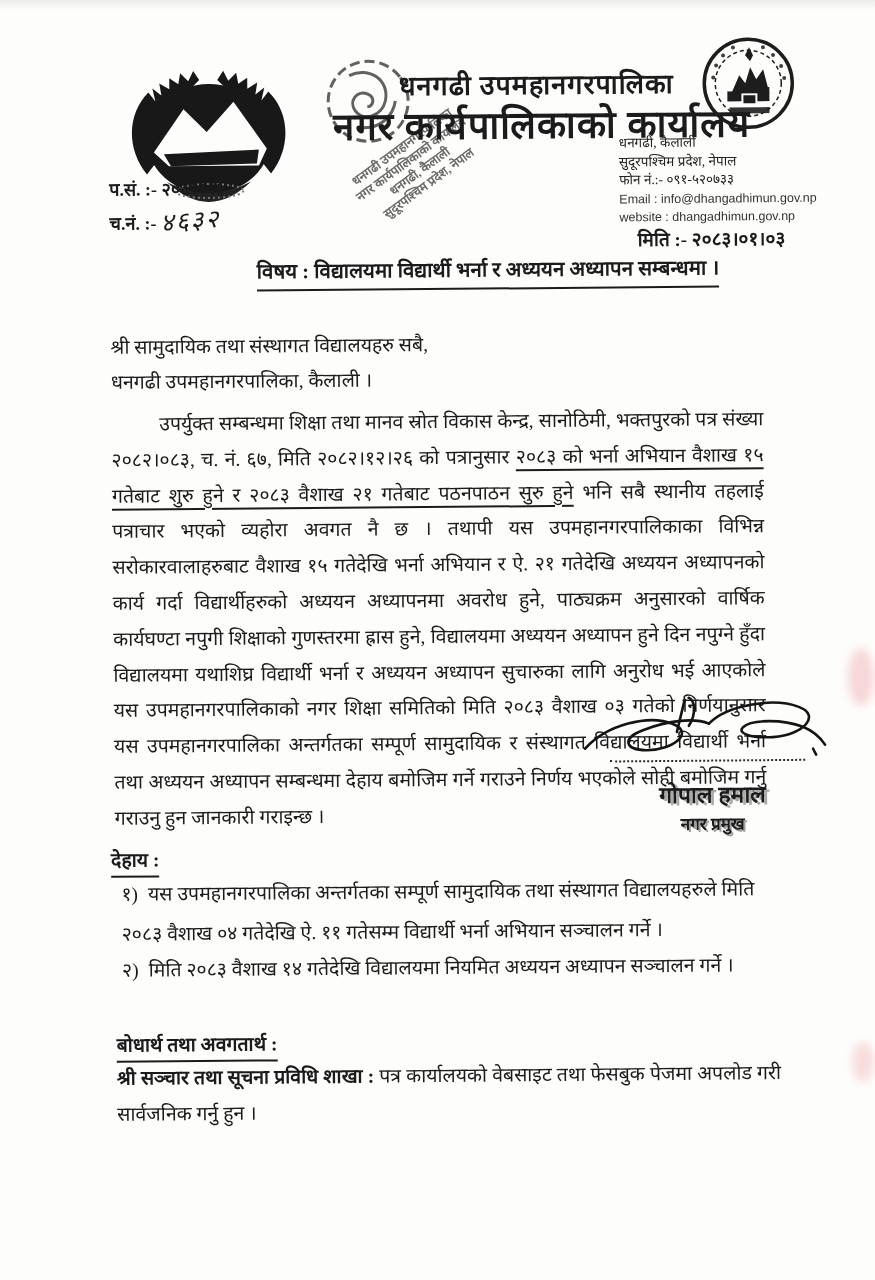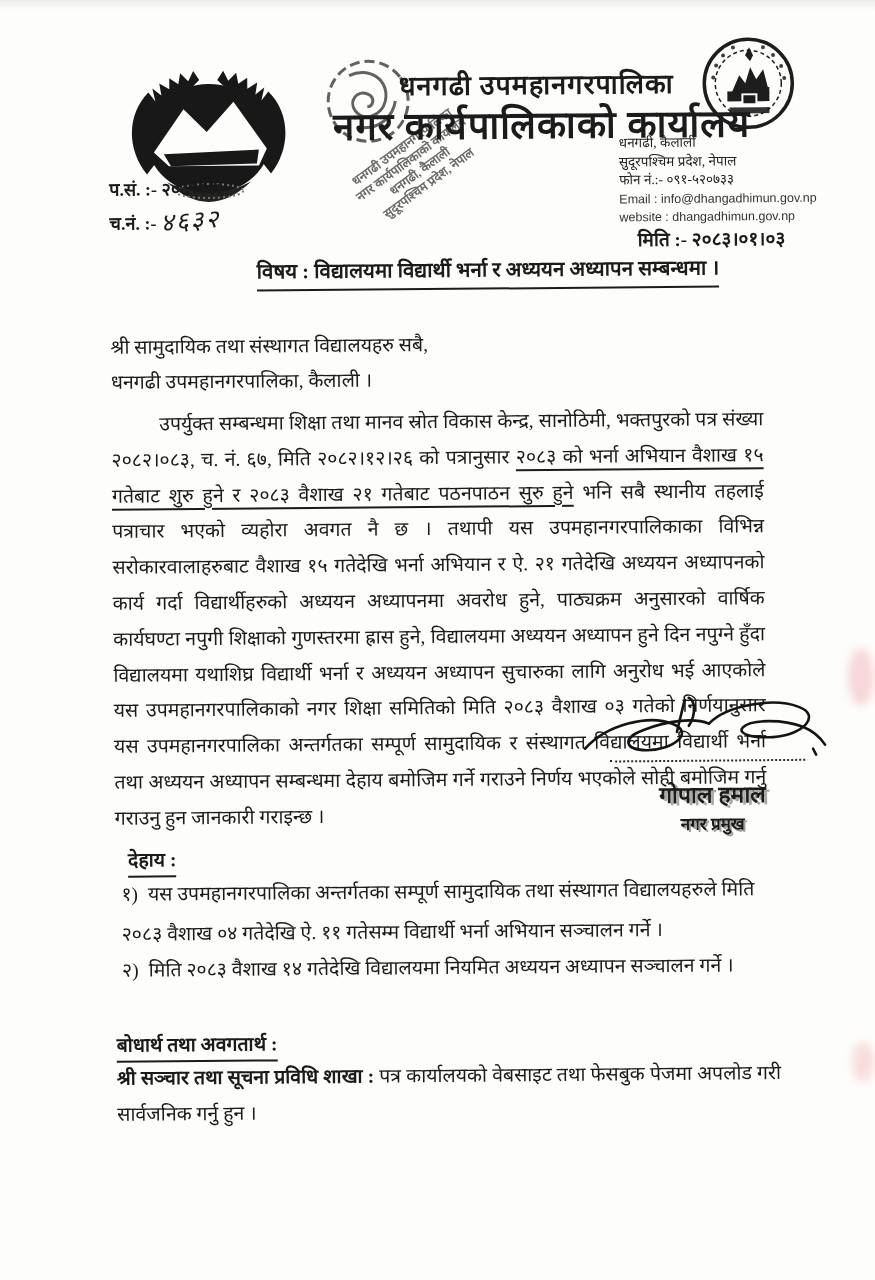--- a/index.html
+++ b/index.html
@@ -75,21 +75,21 @@
             text-shadow:3px 2px 0 rgba(45,45,45,.4);}
   .sig-title{left:610px;top:814px;width:200px;text-align:center;
              font-size:17px;font-weight:600;
              text-shadow:2px 2px 0 rgba(45,45,45,.45);}
 
   
   .h-underline{
     display:inline-block;font-size:19.5px;font-weight:700;
     border-bottom:2px solid #1b1b1b;padding-bottom:3px;
   }
-  .dehaay-h{left:125px;top:843px;}
+  .dehaay-h{left:108px;top:843px;}
   .item{left:118px;top:872px;width:650px;font-size:19.5px;line-height:40px;}
   .item2{left:118px;top:948px;width:650px;font-size:19.5px;line-height:40px;}
   .item .num,.item2 .num{display:inline-block;margin-right:10px;}
 
   
   .cc-h{left:112px;top:1028px;}
   .cc-line{left:112px;top:1058px;width:664px;font-size:19.5px;line-height:36px;text-align:justify;}
   .cc-line .bold{font-weight:700;}
 
   

